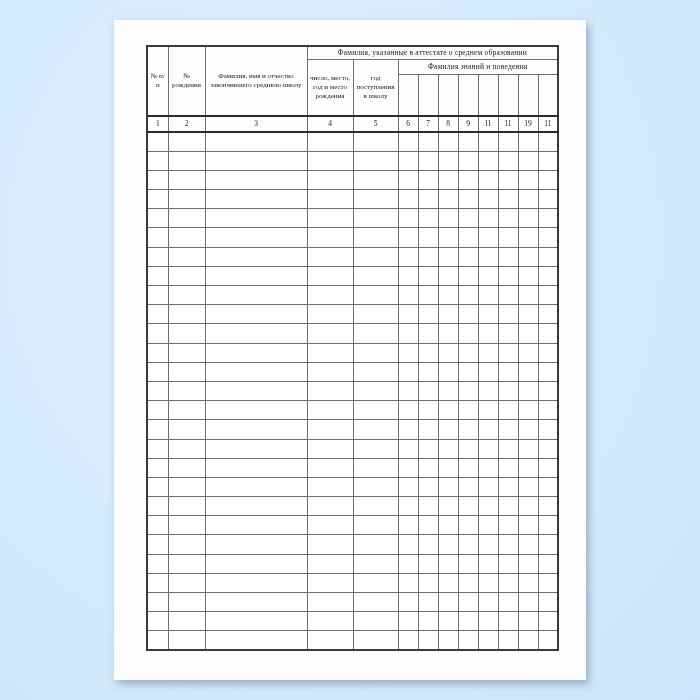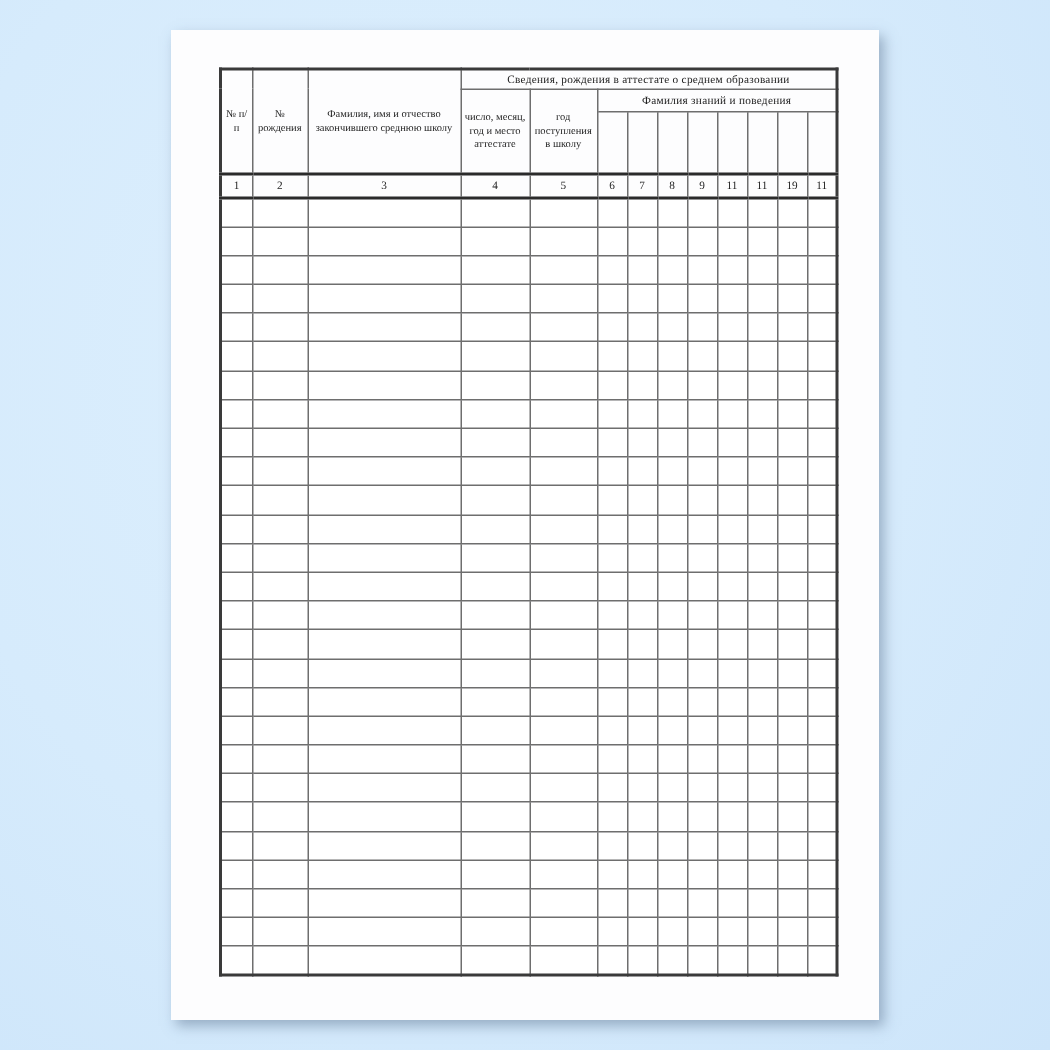--- a/index.html
+++ b/index.html
@@ -85,24 +85,24 @@
         <col style="width:20px">
           <col style="width:20px">
           <col style="width:20px">
           <col style="width:20px">
       </colgroup>
       <thead>
         <tr class="h-row-a">
           <th rowspan="3">№ п/п</th>
           <th rowspan="3">№ рождения</th>
           <th rowspan="3">Фамилия, имя и отчество закончившего среднюю школу</th>
-          <th colspan="10" class="group-head">Сведения, рождения в аттестате о среднем образовании</th>
+          <th colspan="10" class="group-head">Фамилия, указанные в аттестате о среднем образовании</th>
         </tr>
         <tr class="h-row-b">
-          <th rowspan="2">число, месяц, год и место аттестате</th>
+          <th rowspan="2">число, место, год и место рождения</th>
           <th rowspan="2">год поступления в школу</th>
           <th colspan="8" class="group-head">Фамилия знаний и поведения</th>
         </tr>
         <tr class="h-row-c" id="grade-subcells-row">
             <th></th>
             <th></th>
             <th></th>
             <th></th>
             <th></th>
             <th></th>

